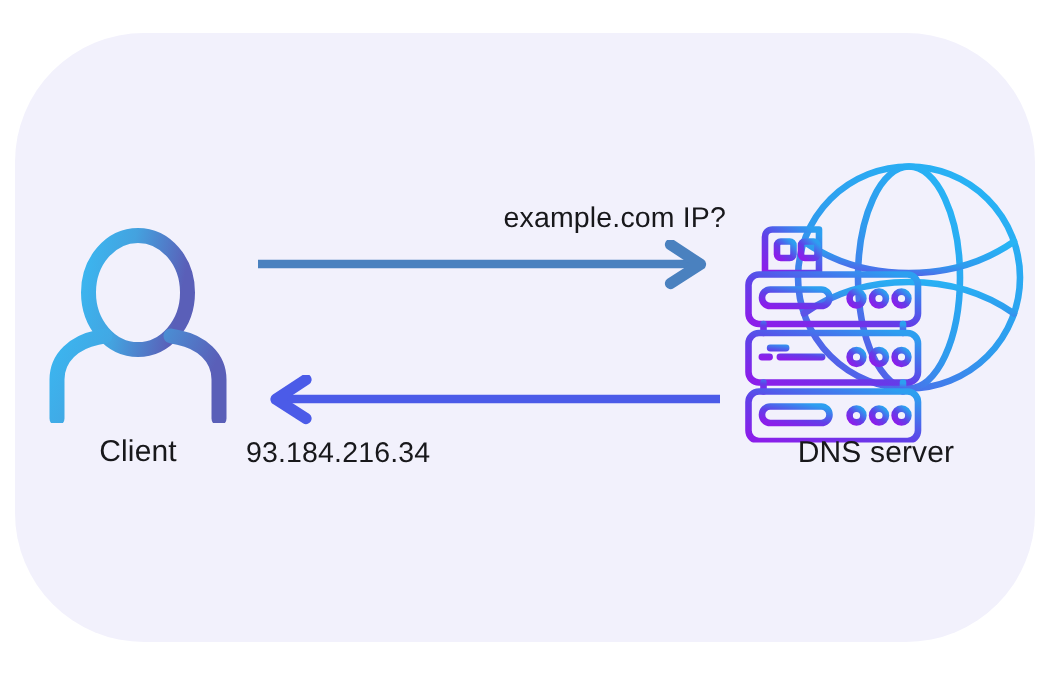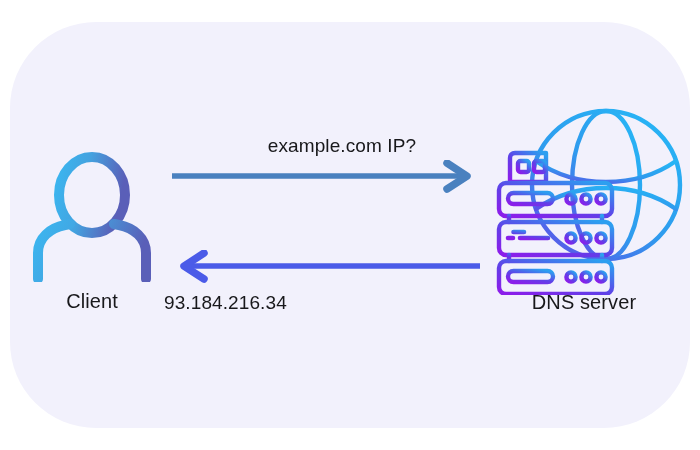--- a/index.html
+++ b/index.html
@@ -96,24 +96,24 @@
     height: 36px;
   }
   .arrow-label {
     position: absolute;
     font-size: 19px;
     color: #18181B;
     white-space: nowrap;
     letter-spacing: 0.1px;
   }
   #label-query {
-    left: 186px;
+    left: 172px;
     top: 135px;
     width: 312px;
-    text-align: center;
+    text-align: right;
   }
   #label-response {
     left: 164px;
     top: 292px;
     width: 322px;
     text-align: left;
   }
 </style>
 </head>
 <body>

